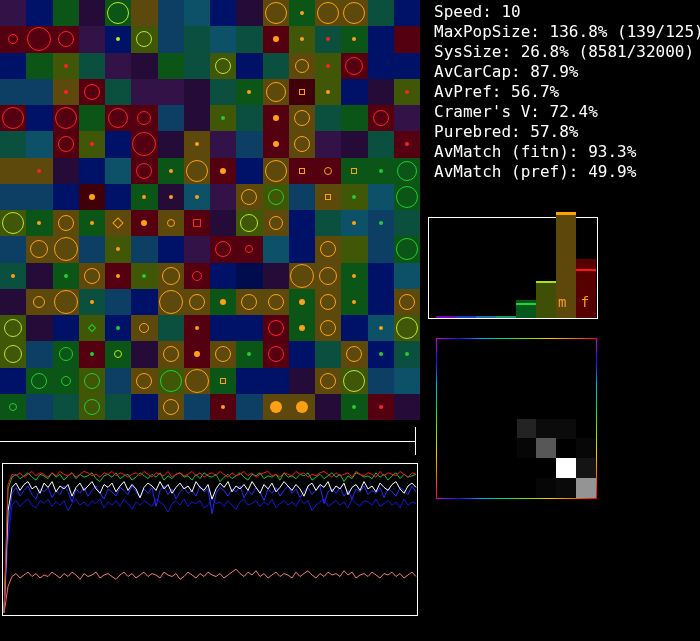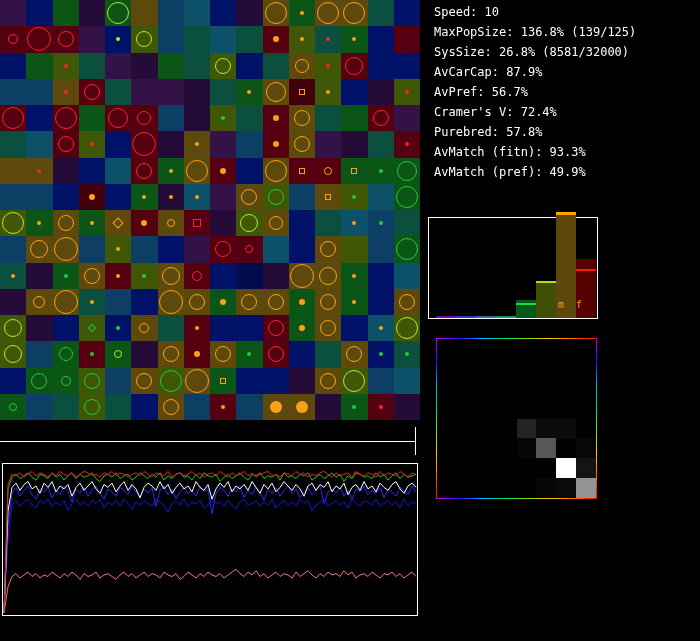--- a/index.html
+++ b/index.html
@@ -6,31 +6,31 @@
   body{width:700px;height:641px;position:relative;overflow:hidden;
        font-family:"DejaVu Sans Mono", monospace;}
   #app{position:absolute;inset:0;background:#000;}
   
   #sim-grid{position:absolute;left:0;top:0;width:420px;height:420px;background:#000;}
   .cell{position:absolute;}
   .ring{position:absolute;border-radius:50%;box-sizing:border-box;}
   .sq{position:absolute;box-sizing:border-box;}
   
   #stats{position:absolute;left:434px;top:2px;width:260px;}
-  .stat-line{height:20px;line-height:20px;font-size:12px;color:#ffffff;white-space:pre;}
+  .stat-line{height:20px;line-height:20px;font-size:16px;color:#ffffff;white-space:pre;}
   
   #progress-line{position:absolute;left:0;top:441px;width:416px;height:1px;background:#fff;}
   #progress-tick{position:absolute;left:415px;top:427px;width:1px;height:28px;background:#fff;}
   
   #bar-chart{position:absolute;left:428px;top:217px;width:168px;height:100px;
              border:1px solid #fff;background:#000;}
   #bars{position:absolute;left:0;top:0;width:100%;height:100%;}
   .bar{position:absolute;bottom:0;width:20px;}
   .bar-marker{position:absolute;width:20px;height:2px;}
-  #mf-label{position:absolute;font-size:10px;color:#f5a020;letter-spacing:3px;}
+  #mf-label{position:absolute;font-size:14px;color:#f5a020;letter-spacing:3px;}
   
   #heatmap{position:absolute;left:436px;top:338px;width:161px;height:161px;background:#000;}
   .hm-edge{position:absolute;}
   #hm-top{left:0;top:0;width:161px;height:1px;}
   #hm-bottom{left:0;bottom:0;width:161px;height:1px;}
   #hm-left{left:0;top:0;width:1px;height:161px;}
   #hm-right{right:0;top:0;width:1px;height:161px;}
   #hm-cells{position:absolute;left:1px;top:1px;width:159px;height:159px;}
   .hm-cell{position:absolute;}
   

